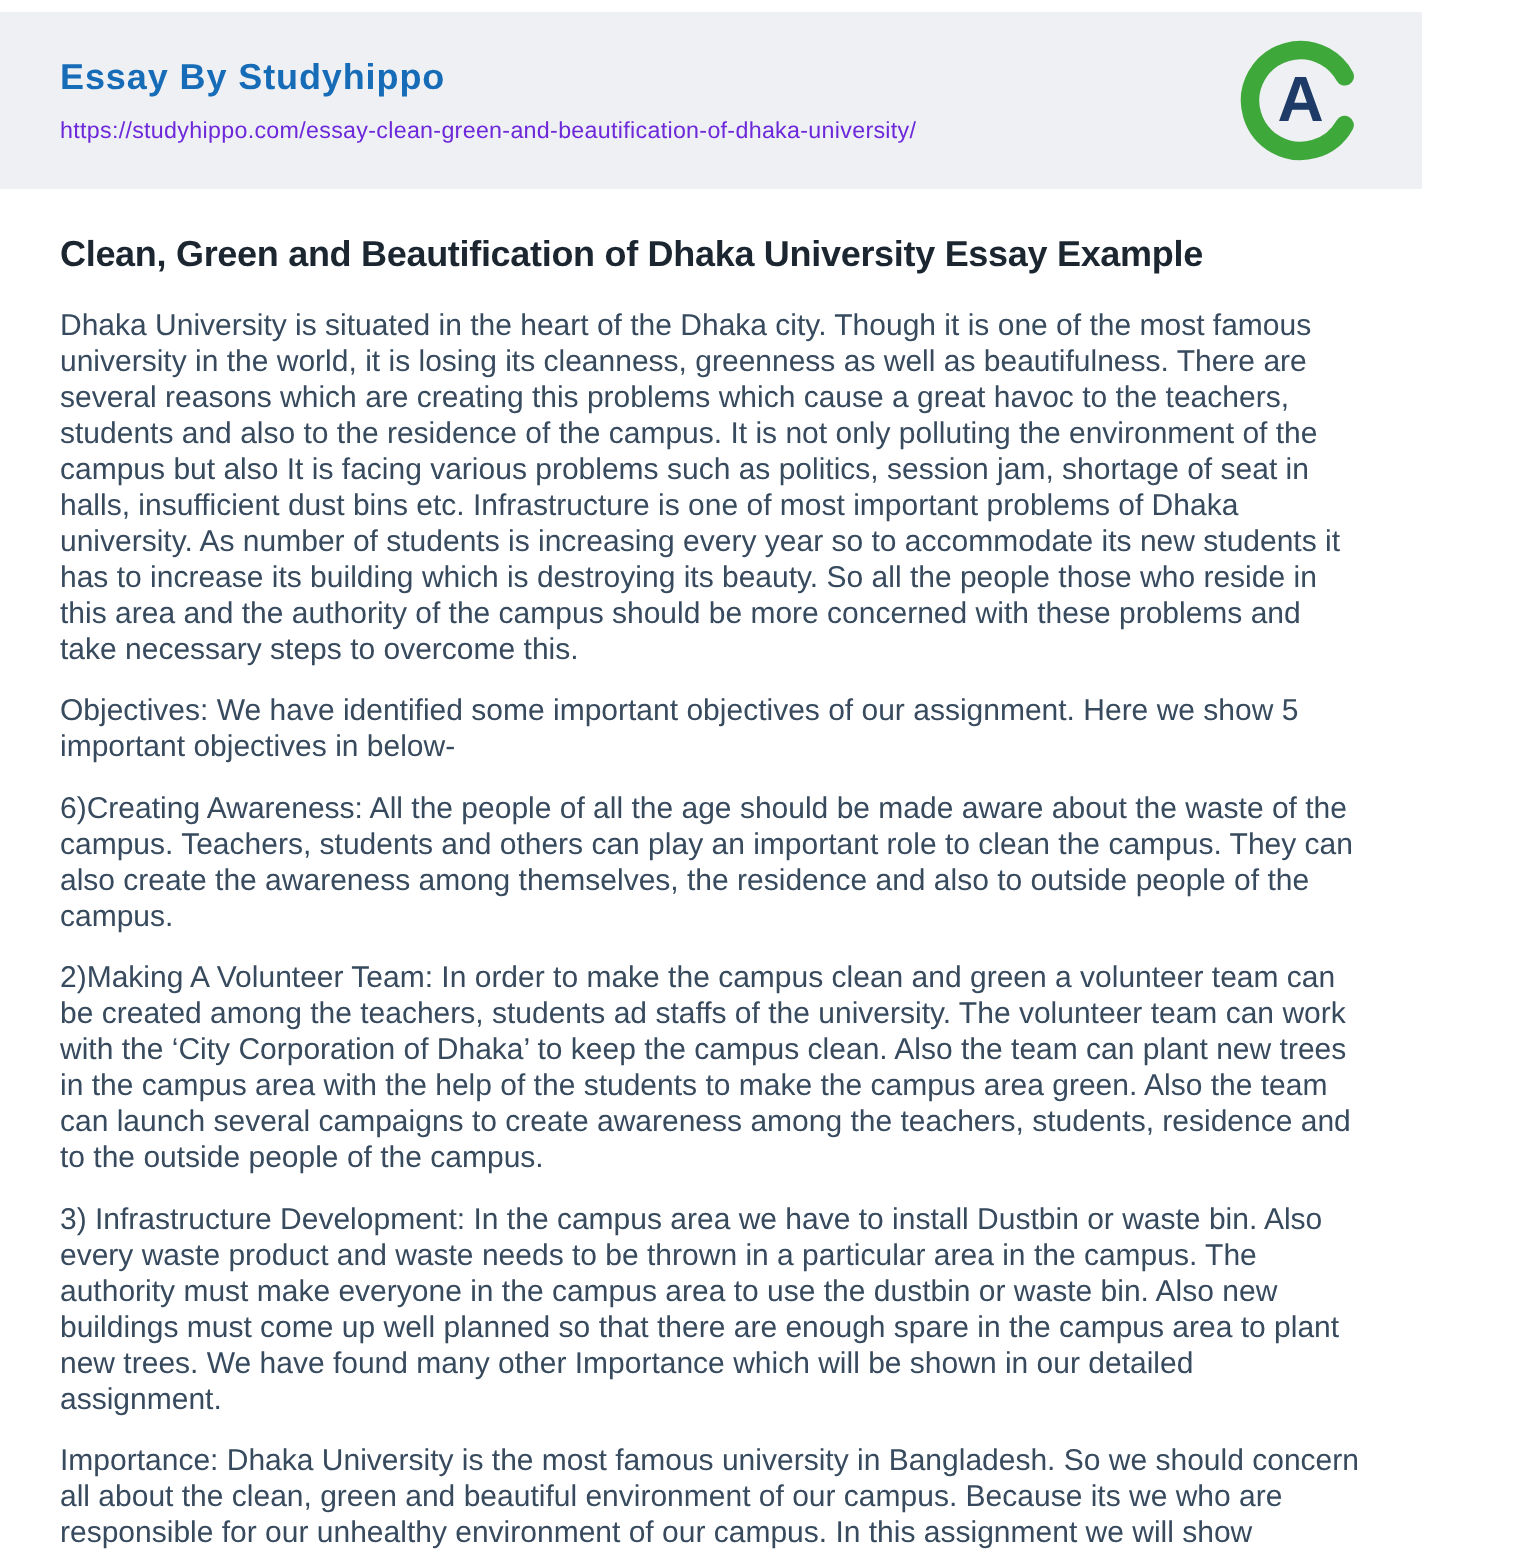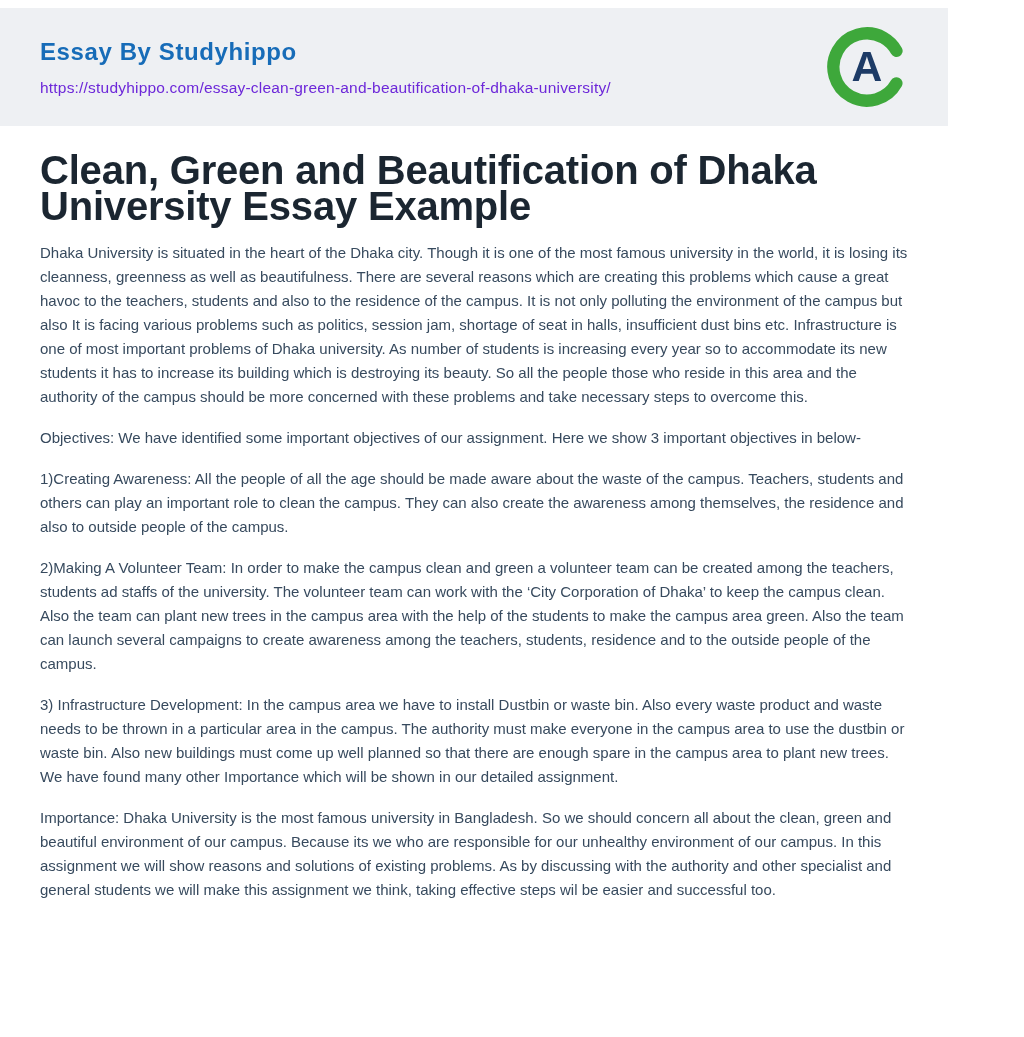--- a/index.html
+++ b/index.html
@@ -48,29 +48,29 @@
       height: 82px;
       flex: 0 0 auto;
       cursor: pointer;
     }
     .logo svg { display: block; width: 100%; height: 100%; }
     .content {
       padding: 26px 40px 40px;
     }
     .essay-title {
       margin: 0 0 17px;
-      font-size: 40px;
+      font-size: 24px;
       line-height: 36px;
       font-weight: 700;
       color: #1b2631;
       letter-spacing: -0.2px;
     }
     .para {
       margin: 0 0 17px;
-      font-size: 15px;
+      font-size: 20px;
       line-height: 24px;
       color: #374a5e;
     }
     .para:last-child { margin-bottom: 16px; }
   </style>
 </head>
 <body>
 
 <div class="page">
 
@@ -85,20 +85,20 @@
         <circle cx="50" cy="50" r="41" fill="none" stroke="#3ea83b" stroke-width="15" stroke-linecap="round" stroke-dasharray="216 41.6" transform="rotate(29 50 50)"></circle>
         <text x="50" y="67" text-anchor="middle" font-size="52" font-weight="bold" fill="#1d3b66" font-family="Liberation Sans, sans-serif">A</text>
       </svg>
     </div>
   </header>
 
   <main class="content">
     <h2 class="essay-title">Clean, Green and Beautification of Dhaka University Essay Example</h2>
 
     <p class="para">Dhaka University is situated in the heart of the Dhaka city. Though it is one of the most famous university in the world, it is losing its cleanness, greenness as well as beautifulness. There are several reasons which are creating this problems which cause a great havoc to the teachers, students and also to the residence of the campus. It is not only polluting the environment of the campus but also It is facing various problems such as politics, session jam, shortage of seat in halls, insufficient dust bins etc. Infrastructure is one of most important problems of Dhaka university. As number of students is increasing every year so to accommodate its new students it has to increase its building which is destroying its beauty. So all the people those who reside in this area and the authority of the campus should be more concerned with these problems and take necessary steps to overcome this.</p>
-    <p class="para">Objectives: We have identified some important objectives of our assignment. Here we show 3 important objectives in below-</p>
-    <p class="para">1)Creating Awareness: All the people of all the age should be made aware about the waste of the campus. Teachers, students and others can play an important role to clean the campus. They can also create the awareness among themselves, the residence and also to outside people of the campus.</p>
+    <p class="para">Objectives: We have identified some important objectives of our assignment. Here we show 5 important objectives in below-</p>
+    <p class="para">6)Creating Awareness: All the people of all the age should be made aware about the waste of the campus. Teachers, students and others can play an important role to clean the campus. They can also create the awareness among themselves, the residence and also to outside people of the campus.</p>
     <p class="para">2)Making A Volunteer Team: In order to make the campus clean and green a volunteer team can be created among the teachers, students ad staffs of the university. The volunteer team can work with the ‘City Corporation of Dhaka’ to keep the campus clean. Also the team can plant new trees in the campus area with the help of the students to make the campus area green. Also the team can launch several campaigns to create awareness among the teachers, students, residence and to the outside people of the campus.</p>
     <p class="para">3) Infrastructure Development: In the campus area we have to install Dustbin or waste bin. Also every waste product and waste needs to be thrown in a particular area in the campus. The authority must make everyone in the campus area to use the dustbin or waste bin. Also new buildings must come up well planned so that there are enough spare in the campus area to plant new trees. We have found many other Importance which will be shown in our detailed assignment.</p>
     <p class="para">Importance: Dhaka University is the most famous university in Bangladesh. So we should concern all about the clean, green and beautiful environment of our campus. Because its we who are responsible for our unhealthy environment of our campus. In this assignment we will show reasons and solutions of existing problems. As by discussing with the authority and other specialist and general students we will make this assignment we think, taking effective steps wil be easier and successful too.</p>
   </main>
 
 </div>
 
 </body></html>

